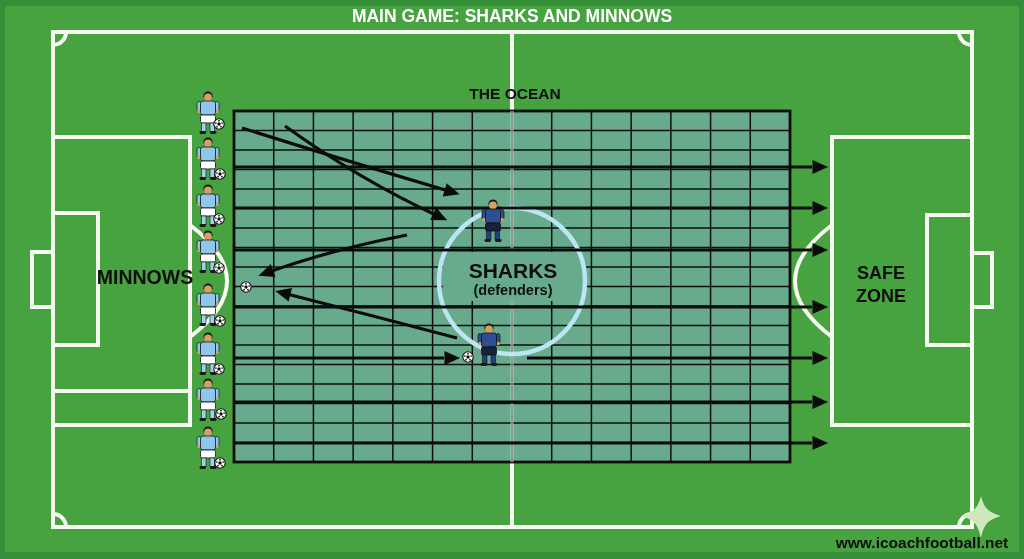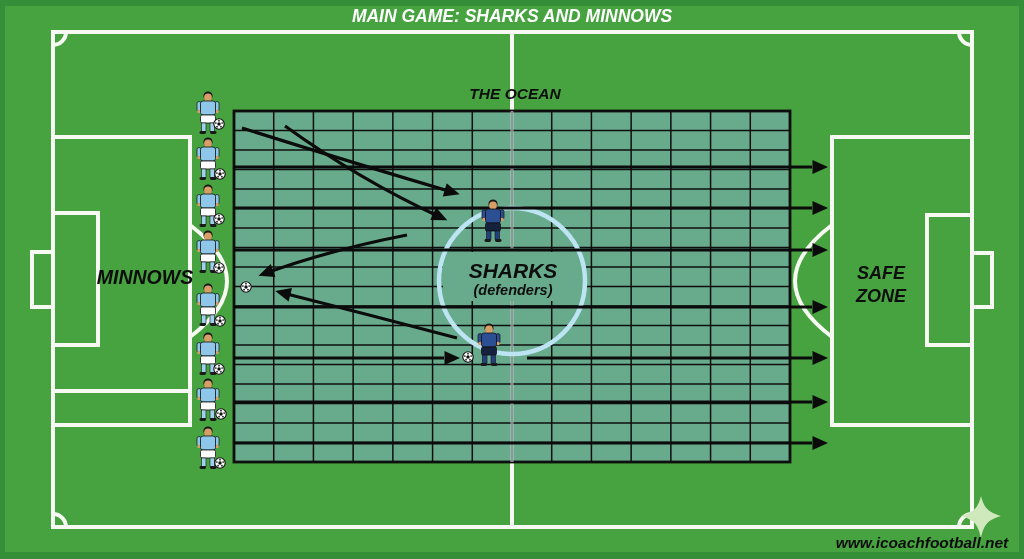--- a/index.html
+++ b/index.html
@@ -1,20 +1,19 @@
 <!DOCTYPE html>
 <html><head>
 <meta charset="utf-8">
 <style>
   html,body{margin:0;padding:0;background:#222;}
   .stage{
     position:relative;width:1024px;height:559px;overflow:hidden;
     background:#2f8a35;
     font-family:"Liberation Sans",sans-serif;
-    font-style:italic;
   }
   svg{display:block;}
   text{font-family:"Liberation Sans",sans-serif;font-weight:bold;}
 </style>
 </head>
 <body>
 
 <div class="stage">
 <svg id="scene" width="1024" height="559" viewBox="0 0 1024 559">
 

